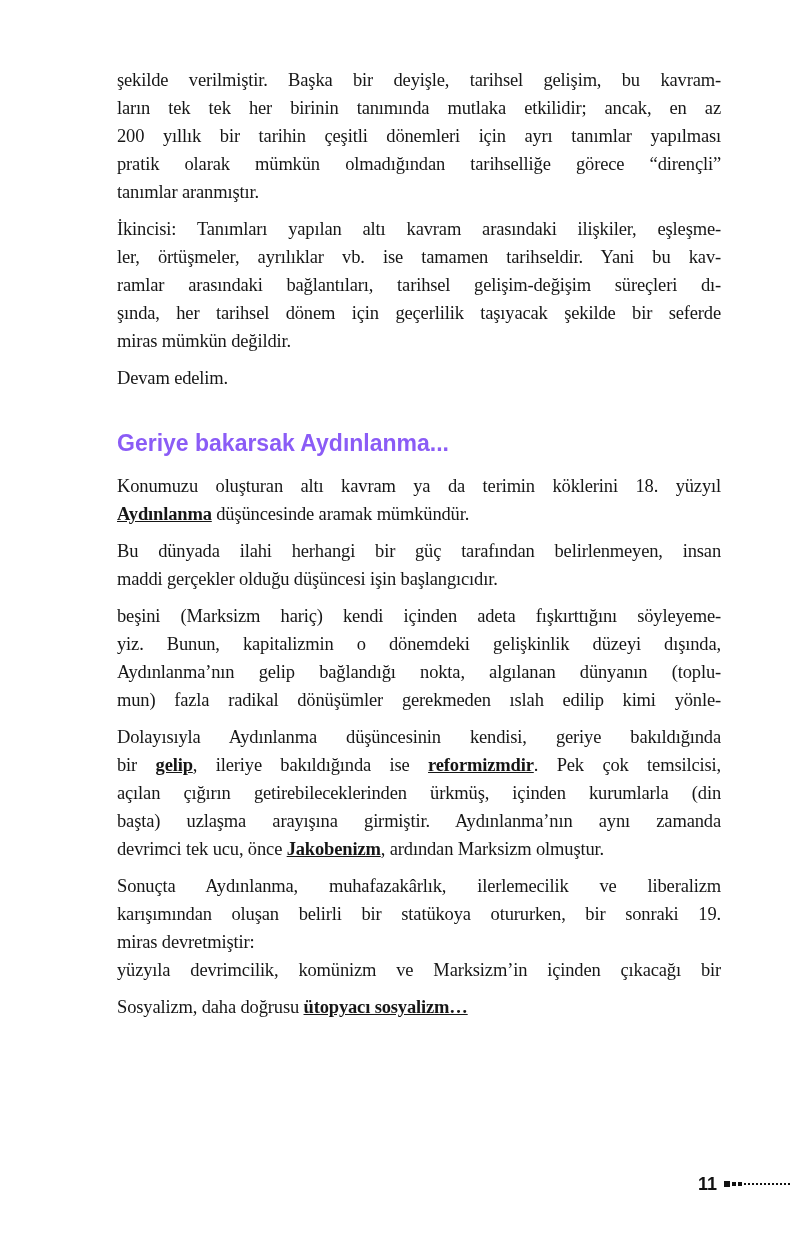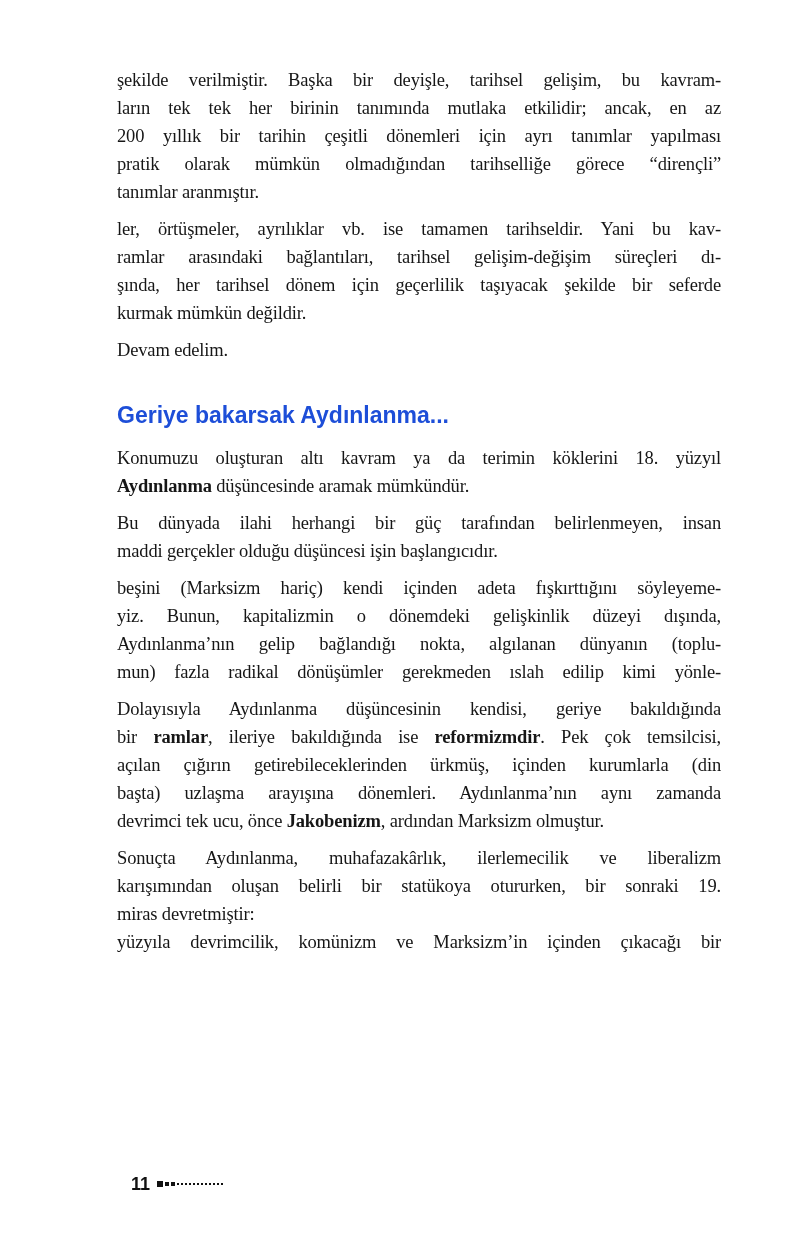--- a/index.html
+++ b/index.html
@@ -30,41 +30,42 @@
   }
   .para .line {
     text-align: justify;
     text-align-last: justify;
   }
   .para .line.last {
     text-align-last: left;
   }
   .bold {
     font-weight: bold;
+    text-decoration: underline;
   }
   .heading {
     font-family: "Liberation Sans", sans-serif;
     font-weight: bold;
     font-size: 23px;
     line-height: 30px;
     letter-spacing: 0;
-    color: #1d4ed8;
+    color: #8b5cf6;
     margin: 36px 0 14px 0;
   }
   .heading .line {
     text-align: left;
   }
   .page-footer {
     position: absolute;
     left: 131px;
     right: 8px;
     top: 1174px;
     height: 20px;
     display: flex;
-    justify-content: flex-start;
+    justify-content: flex-end;
     align-items: center;
   }
   .page-number {
     font-family: "Liberation Sans", sans-serif;
     font-weight: bold;
     font-size: 18px;
     color: #111111;
     margin-right: 7px;
   }
   .ornament {
@@ -83,24 +84,25 @@
 <div class="page">
   <main class="text-block" id="content">
       <div class="para">
         <div class="line"><span>şekilde verilmiştir. Başka bir deyişle, tarihsel gelişim, bu kavram-</span></div>
         <div class="line"><span>ların tek tek her birinin tanımında mutlaka etkilidir; ancak, en az</span></div>
         <div class="line"><span>200 yıllık bir tarihin çeşitli dönemleri için ayrı tanımlar yapılması</span></div>
         <div class="line"><span>pratik olarak mümkün olmadığından tarihselliğe görece “dirençli”</span></div>
         <div class="line last"><span>tanımlar aranmıştır.</span></div>
       </div>
       <div class="para">
+        <div class="line"><span>İkincisi: Tanımları yapılan altı kavram arasındaki ilişkiler, eşleşme-</span></div>
         <div class="line"><span>ler, örtüşmeler, ayrılıklar vb. ise tamamen tarihseldir. Yani bu kav-</span></div>
         <div class="line"><span>ramlar arasındaki bağlantıları, tarihsel gelişim-değişim süreçleri dı-</span></div>
         <div class="line"><span>şında, her tarihsel dönem için geçerlilik taşıyacak şekilde bir seferde</span></div>
-        <div class="line last"><span>kurmak mümkün değildir.</span></div>
+        <div class="line last"><span>miras mümkün değildir.</span></div>
       </div>
       <div class="para">
         <div class="line last"><span>Devam edelim.</span></div>
       </div>
       <div class="heading">
         <div class="line last"><span>Geriye bakarsak Aydınlanma...</span></div>
       </div>
       <div class="para">
         <div class="line"><span>Konumuzu oluşturan altı kavram ya da terimin köklerini 18. yüzyıl</span></div>
         <div class="line last"><span class="bold">Aydınlanma</span><span> düşüncesinde aramak mümkündür.</span></div>
@@ -110,30 +112,33 @@
         <div class="line last"><span>maddi gerçekler olduğu düşüncesi işin başlangıcıdır.</span></div>
       </div>
       <div class="para">
         <div class="line"><span>beşini (Marksizm hariç) kendi içinden adeta fışkırttığını söyleyeme-</span></div>
         <div class="line"><span>yiz.  Bunun, kapitalizmin o dönemdeki gelişkinlik düzeyi dışında,</span></div>
         <div class="line"><span>Aydınlanma’nın gelip bağlandığı nokta, algılanan dünyanın (toplu-</span></div>
         <div class="line"><span>mun) fazla radikal dönüşümler gerekmeden ıslah edilip kimi yönle-</span></div>
       </div>
       <div class="para">
         <div class="line"><span>Dolayısıyla Aydınlanma düşüncesinin kendisi, geriye bakıldığında</span></div>
-        <div class="line"><span>bir </span><span class="bold">ramlar</span><span>, ileriye bakıldığında ise </span><span class="bold">reformizmdir</span><span>. Pek çok temsilcisi,</span></div>
+        <div class="line"><span>bir </span><span class="bold">gelip</span><span>, ileriye bakıldığında ise </span><span class="bold">reformizmdir</span><span>. Pek çok temsilcisi,</span></div>
         <div class="line"><span>açılan çığırın getirebileceklerinden ürkmüş, içinden kurumlarla (din</span></div>
-        <div class="line"><span>başta) uzlaşma arayışına dönemleri. Aydınlanma’nın aynı zamanda</span></div>
+        <div class="line"><span>başta) uzlaşma arayışına girmiştir. Aydınlanma’nın aynı zamanda</span></div>
         <div class="line last"><span>devrimci tek ucu, önce </span><span class="bold">Jakobenizm</span><span>, ardından Marksizm olmuştur.</span></div>
       </div>
       <div class="para">
         <div class="line"><span>Sonuçta Aydınlanma, muhafazakârlık, ilerlemecilik ve liberalizm</span></div>
         <div class="line"><span>karışımından oluşan belirli bir statükoya otururken, bir sonraki 19.</span></div>
         <div class="line last"><span>miras devretmiştir:</span></div>
         <div class="line"><span>yüzyıla devrimcilik, komünizm ve Marksizm’in içinden çıkacağı bir</span></div>
+      </div>
+      <div class="para">
+        <div class="line last"><span>Sosyalizm, daha doğrusu </span><span class="bold">ütopyacı sosyalizm…</span></div>
       </div>
     </main>
   <footer class="page-footer">
     <span class="page-number">11</span>
     <span class="ornament" id="ornament">
         <span class="sq" style="width: 6px; height: 6px; background: rgb(17, 17, 17);"></span>
         <span class="sq" style="width: 4px; height: 4px; background: rgb(17, 17, 17);"></span>
         <span class="sq" style="width: 4px; height: 4px; background: rgb(17, 17, 17);"></span>
         <span class="sq" style="width: 2px; height: 2px; background: rgb(17, 17, 17);"></span>
         <span class="sq" style="width: 2px; height: 2px; background: rgb(17, 17, 17);"></span>

